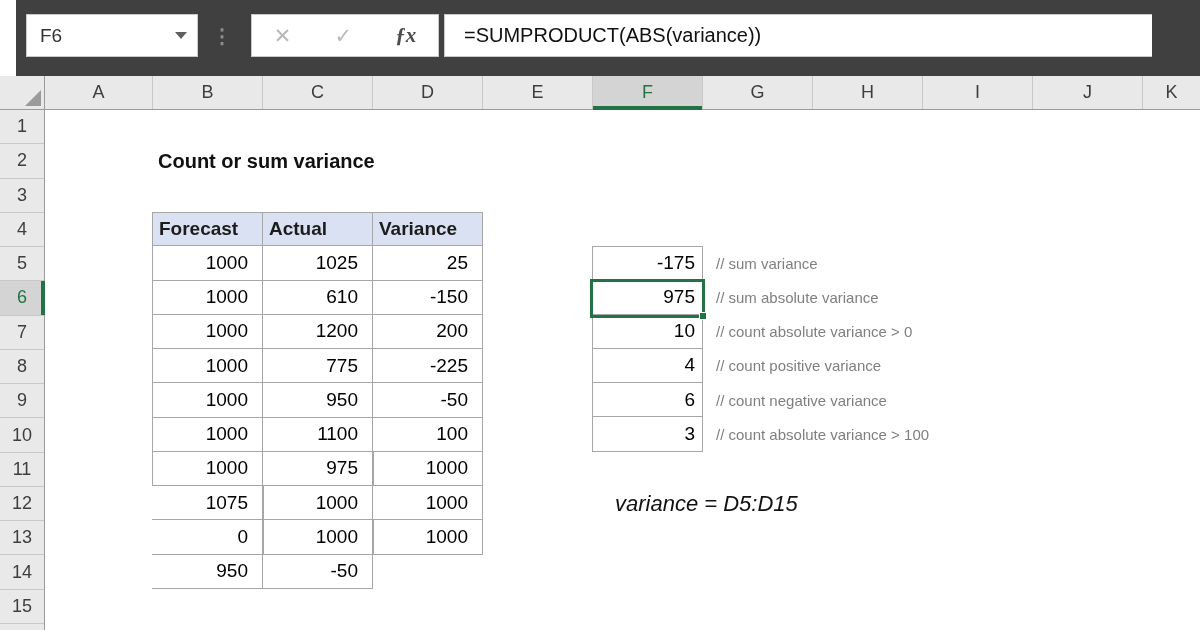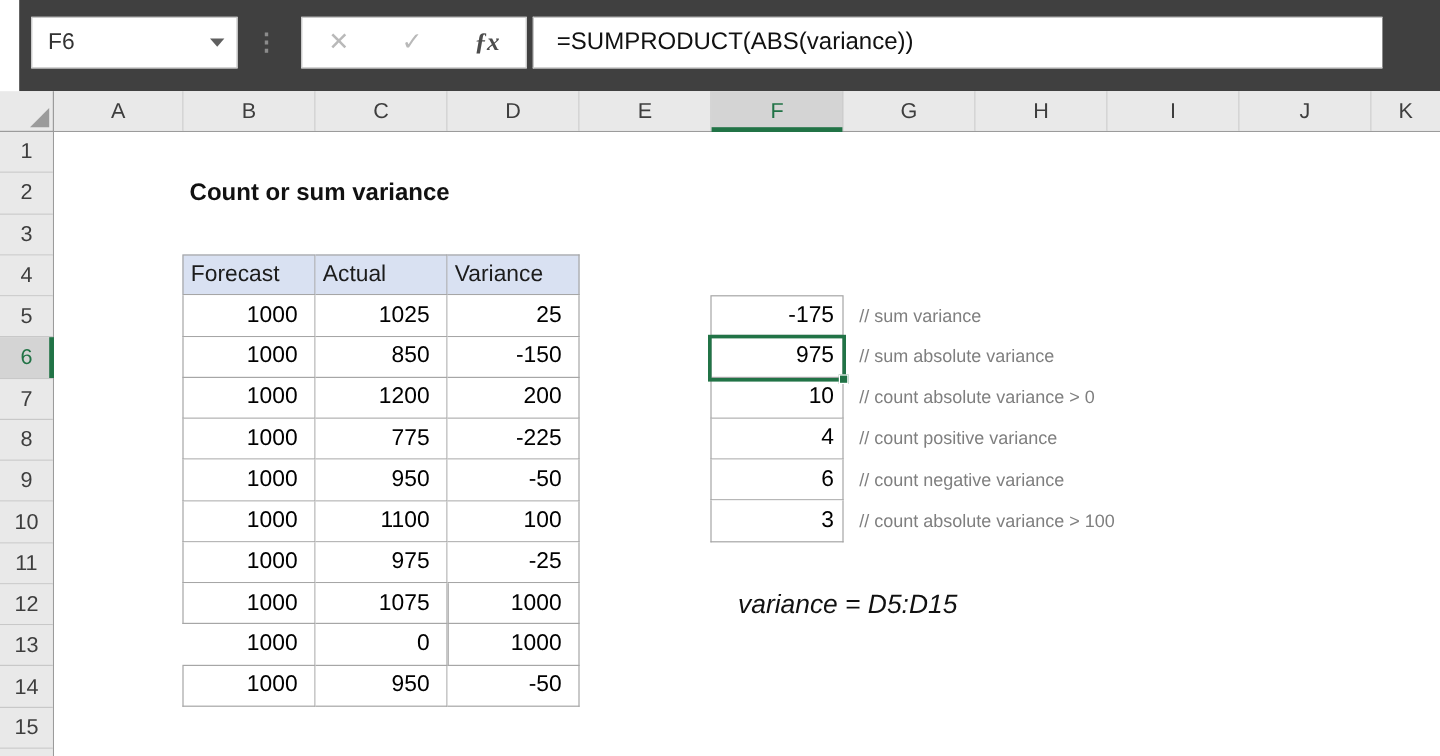--- a/index.html
+++ b/index.html
@@ -48,21 +48,21 @@
   .rh.stub { border-bottom:none; }
 
   
   .sheet-title { position:absolute; left:158px; top:144px; height:34px; line-height:34px;
                  font-size:20px; font-weight:bold; color:#111; }
   .xtable { position:absolute; left:152px; top:212px; display:grid;
             grid-template-columns:111px 110px 110px; grid-auto-rows:34.27px; }
   .xtable .cell { border-right:1px solid #a6a6a6; border-bottom:1px solid #a6a6a6;
                   font-size:19px; color:#000; display:flex; align-items:center; background:#fff; }
   .xtable .cell.bl { border-left:1px solid #a6a6a6; }
-  .xtable .cell.bt { border-top:1px solid #a6a6a6; }
+  .xtable .cell.bt { border-top:1px solid #a6a6a6;font-weight:bold; }
   .xtable .hcell { background:#D9E1F2; color:#1c1c1c; padding-left:6px; justify-content:flex-start; }
   .xtable .ncell { justify-content:flex-end; padding-right:14px; }
 
   .results { position:absolute; left:592px; top:246px; }
   .rrow { display:flex; height:34.27px; align-items:stretch; }
   .rval { width:111px; flex:none; border-left:1px solid #a6a6a6; border-right:1px solid #a6a6a6;
           border-bottom:1px solid #a6a6a6; background:#fff; display:flex; align-items:center;
           justify-content:flex-end; padding-right:7px; font-size:19px; color:#000; }
   .rrow:first-child .rval { border-top:1px solid #a6a6a6; }
   .rcomment { display:flex; align-items:center; padding-left:13px; font-size:15px; color:#7f7f7f; white-space:pre; }
@@ -136,42 +136,41 @@
   <div class="xtable">
     <div class="cell hcell bl bt">Forecast</div>
     <div class="cell hcell bt">Actual</div>
     <div class="cell hcell bt">Variance</div>
 
     <div class="cell ncell bl">1000</div>
     <div class="cell ncell">1025</div>
     <div class="cell ncell">25</div>
 
     <div class="cell ncell bl">1000</div>
-    <div class="cell ncell">850</div>
+    <div class="cell ncell">610</div>
     <div class="cell ncell">-150</div>
 
     <div class="cell ncell bl">1000</div>
     <div class="cell ncell">1200</div>
     <div class="cell ncell">200</div>
 
     <div class="cell ncell bl">1000</div>
     <div class="cell ncell">775</div>
     <div class="cell ncell">-225</div>
 
     <div class="cell ncell bl">1000</div>
     <div class="cell ncell">950</div>
     <div class="cell ncell">-50</div>
 
     <div class="cell ncell bl">1000</div>
     <div class="cell ncell">1100</div>
     <div class="cell ncell">100</div>
 
     <div class="cell ncell bl">1000</div>
     <div class="cell ncell">975</div>
-    <div class="cell ncell">-25</div>
 
     <div class="cell ncell bl">1000</div>
     <div class="cell ncell">1075</div>
 
     <div class="cell ncell bl">1000</div>
     <div class="cell ncell">1000</div>
     <div class="cell ncell">0</div>
 
     <div class="cell ncell bl">1000</div>
 

